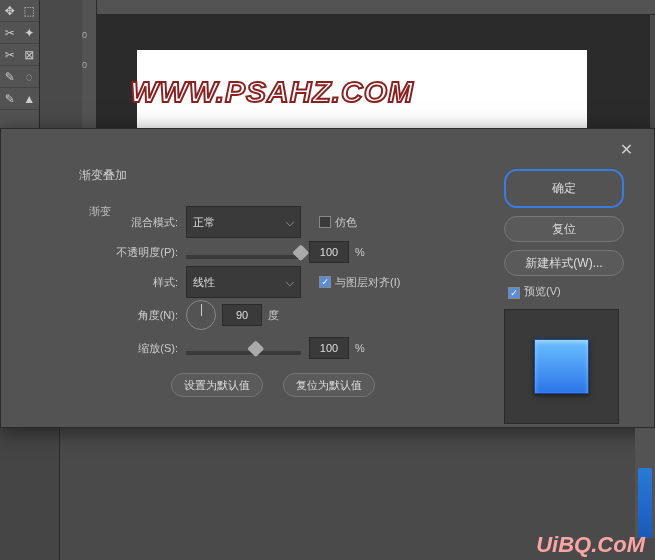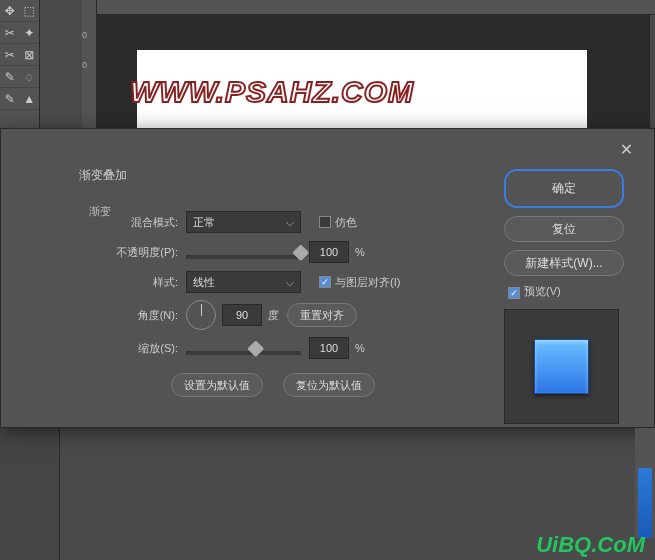--- a/index.html
+++ b/index.html
@@ -6,34 +6,34 @@
 body{background:#4a4a4a;width:655px;height:560px;overflow:hidden;position:relative;}
 .toolbar-left{position:absolute;left:0;top:0;width:40px;height:130px;background:#535353;border-right:1px solid #2a2a2a;}
 .tool-row{display:flex;height:22px;border-bottom:1px solid #454545;}
 .tool-cell{width:20px;height:22px;display:flex;align-items:center;justify-content:center;color:#ccc;font-size:12px;}
 .ruler-h{position:absolute;left:97px;top:0;right:0;height:15px;background:#535353;border-bottom:1px solid #2a2a2a;}
 .ruler-v{position:absolute;left:82px;top:0;width:15px;height:130px;background:#535353;border-right:1px solid #2a2a2a;}
 .ruler-v .tick{position:absolute;left:0;color:#aaa;font-size:9px;}
 .canvas-area{position:absolute;left:97px;top:15px;right:5px;height:115px;background:#2b2b2b;}
 .white-doc{position:absolute;left:40px;top:35px;width:450px;height:80px;background:#fff;}
 .watermark{position:absolute;left:130px;top:75px;font-size:30px;font-weight:900;font-style:italic;letter-spacing:1px;color:#fff;-webkit-text-stroke:2px #882222;}
-.btm-watermark{position:absolute;right:10px;bottom:2px;font-size:22px;font-weight:900;font-style:italic;color:#22c55e;}
+.btm-watermark{position:absolute;right:10px;bottom:2px;font-size:22px;font-weight:900;font-style:italic;color:#fca5a5;}
 .panel-strip{position:absolute;left:0;top:140px;width:60px;bottom:0;background:#454545;border-right:1px solid #2a2a2a;}
 .panel-item{height:25px;border-bottom:1px solid #3a3a3a;position:relative;}
 .panel-item.add::after{content:"";position:absolute;right:6px;top:7px;width:10px;height:10px;border:1px solid #999;border-radius:2px;}
 .panel-item.add::before{content:"+";position:absolute;right:8px;top:5px;color:#999;font-size:10px;}
 .dialog{position:absolute;left:0;top:128px;right:0;height:300px;background:#535353;border:1px solid #2a2a2a;box-shadow:0 4px 20px rgba(0,0,0,0.5);}
 .dialog-close{position:absolute;right:15px;top:8px;width:25px;height:25px;display:flex;align-items:center;justify-content:center;color:#ccc;font-size:16px;cursor:pointer;}
 .title-area{position:absolute;left:78px;top:38px;}
 .section-title{color:#ccc;font-size:12px;}
 .section-sub{color:#bbb;font-size:11px;margin-top:20px;margin-left:10px;}
 .form-area{position:absolute;left:100px;top:78px;width:360px;}
 .row{display:flex;align-items:center;height:30px;font-size:11px;color:#ccc;}
 .label{width:85px;text-align:right;padding-right:8px;}
-.select{width:115px;height:22px;background:#3a3a3a;border:1px solid #2a2a2a;color:#ddd;padding:0 6px;display:flex;align-items:center;justify-content:space-between;font-size:11px;}
+.select{width:115px;height:32px;background:#3a3a3a;border:1px solid #2a2a2a;color:#ddd;padding:0 6px;display:flex;align-items:center;justify-content:space-between;font-size:11px;}
 .select::after{content:"⌵";color:#999;}
 .grad-preview{width:115px;height:22px;background:linear-gradient(90deg,#000000 0%,#0933a8 40%,#1760e8 70%,#3b8eff 100%);border:1px solid #2a2a2a;display:flex;align-items:center;justify-content:flex-end;}
 .grad-preview::after{content:"⌵";color:#999;padding-right:4px;}
 .slider-track{width:115px;height:4px;background:#3a3a3a;position:relative;margin-top:10px;}
 .slider-thumb{position:absolute;top:-4px;width:12px;height:12px;background:#aaa;border-radius:2px;transform:rotate(45deg) translateX(-6px);}
 .num-input{width:40px;height:22px;background:#3a3a3a;border:1px solid #2a2a2a;color:#ddd;text-align:center;font-size:11px;margin-left:8px;}
 .cb{width:12px;height:12px;border:1px solid #888;margin-right:4px;display:inline-flex;align-items:center;justify-content:center;background:#3a3a3a;}
 .cb.checked{background:#5a8dd8;}
 .cb.checked::after{content:"✓";color:#fff;font-size:9px;}
 .angle-dial{width:30px;height:30px;border-radius:50%;border:1px solid #888;position:relative;margin-right:6px;}
@@ -140,21 +140,20 @@
       <div style="width:18px"></div>
       <span class="cb checked"></span>
       <span>与图层对齐(I)</span>
     </div>
 
     <div class="row" style="height:36px">
       <div class="label">角度(N):</div>
       <div class="angle-dial"></div>
       <input class="num-input" style="margin-left: 0px;" value="90">
       <span style="margin-left:6px">度</span>
-      <div class="btn-small">重置对齐</div>
     </div>
 
     <div class="row">
       <div class="label">缩放(S):</div>
       <div style="width:115px;position:relative">
         <div class="slider-track">
             <div class="slider-thumb" style="left:68px"></div>
           </div>
       </div>
       <input class="num-input" value="100" style="">

